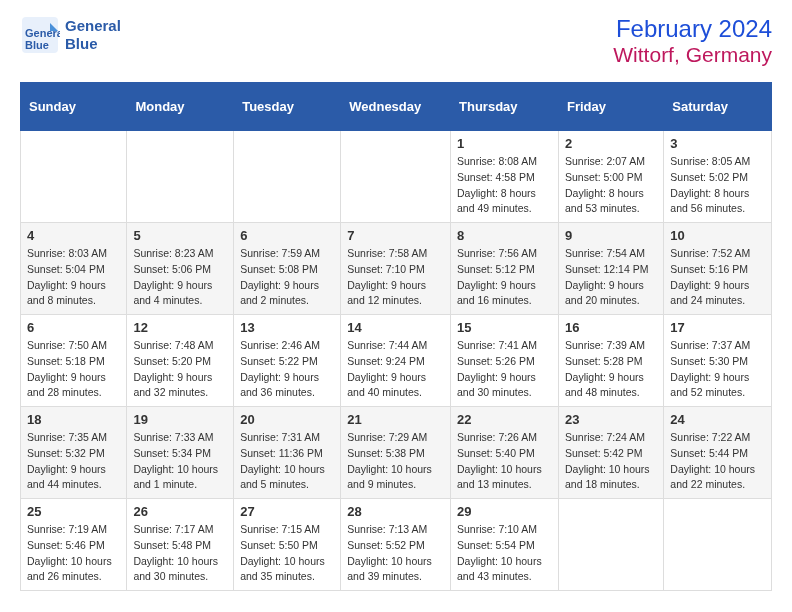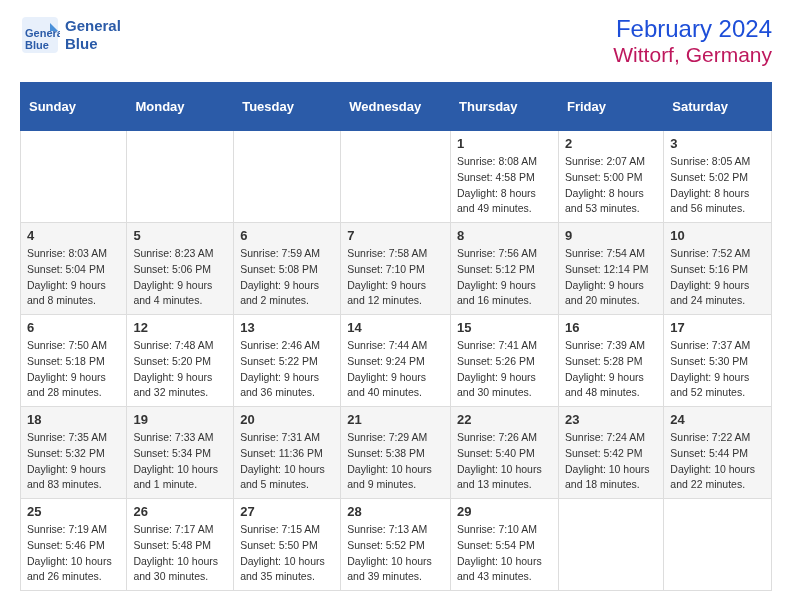--- a/index.html
+++ b/index.html
@@ -154,21 +154,21 @@
             <div class="day-info"><span>Sunrise: 7:39 AM</span><br><span>Sunset: 5:28 PM</span><br><span>Daylight: 9 hours</span><br><span>and 48 minutes.</span><br></div>
           </td>
           <td>
             <span class="day-num">17</span>
             <div class="day-info"><span>Sunrise: 7:37 AM</span><br><span>Sunset: 5:30 PM</span><br><span>Daylight: 9 hours</span><br><span>and 52 minutes.</span><br></div>
           </td>
         </tr>
         <tr>
           <td>
             <span class="day-num">18</span>
-            <div class="day-info"><span>Sunrise: 7:35 AM</span><br><span>Sunset: 5:32 PM</span><br><span>Daylight: 9 hours</span><br><span>and 83 minutes.</span><br></div>
+            <div class="day-info"><span>Sunrise: 7:35 AM</span><br><span>Sunset: 5:32 PM</span><br><span>Daylight: 9 hours</span><br><span>and 44 minutes.</span><br></div>
           </td>
           <td>
             <span class="day-num">19</span>
             <div class="day-info"><span>Sunrise: 7:33 AM</span><br><span>Sunset: 5:34 PM</span><br><span>Daylight: 10 hours</span><br><span>and 1 minute.</span><br></div>
           </td>
           <td>
             <span class="day-num">20</span>
             <div class="day-info"><span>Sunrise: 7:31 AM</span><br><span>Sunset: 11:36 PM</span><br><span>Daylight: 10 hours</span><br><span>and 5 minutes.</span><br></div>
           </td>
           <td>

